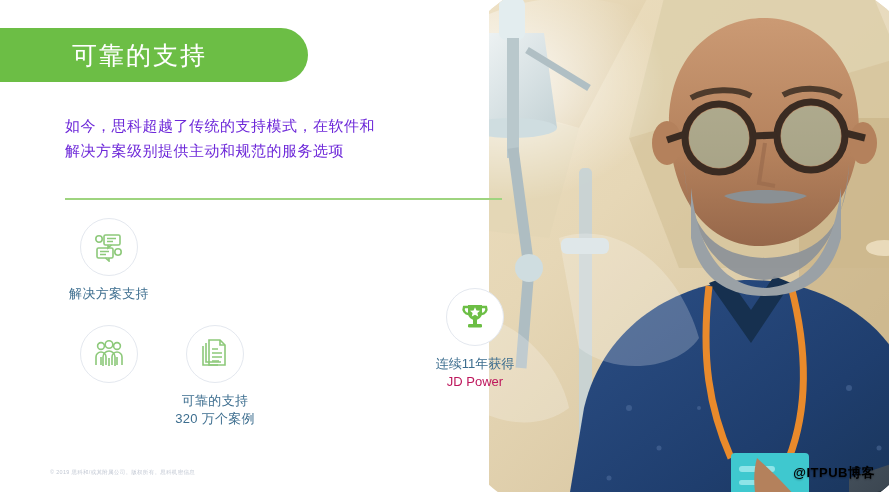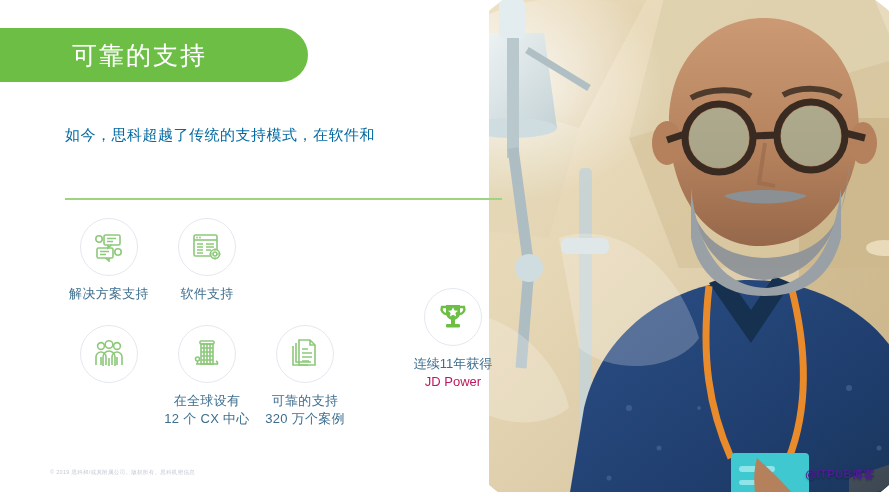--- a/index.html
+++ b/index.html
@@ -32,68 +32,68 @@
     display:flex;align-items:center;
   }
   .title-text{
     color:#ffffff;font-size:25px;letter-spacing:2px;
     margin-left:72px;font-weight:400;
     text-shadow:0 0 1px rgba(255,255,255,.25);
   }
 
   
   .intro{
-    position:absolute;left:65px;top:122px;width:400px;
-    color:#0369a1;font-size:15px;line-height:25px;letter-spacing:.5px;
+    position:absolute;left:65px;top:113px;width:400px;
+    color:#6d28d9;font-size:15px;line-height:25px;letter-spacing:.5px;
   }
   .intro div{white-space:nowrap;}
 
   
   .divider{
     position:absolute;left:65px;top:198px;width:437px;height:2px;
     background:#9ed47f;
   }
 
   
   .icon-grid{position:absolute;left:60px;top:218px;width:460px;}
-  .row{display:flex;}
+  .row{display:flex;gap:8px;}
   .cell{width:98px;display:flex;flex-direction:column;align-items:center;}
   .circle{
     width:58px;height:58px;border-radius:50%;
     border:1.5px solid #e4e8ef;background:#ffffff;
     display:flex;align-items:center;justify-content:center;
     box-sizing:border-box;
   }
   .circle svg{display:block;}
   .cap{
     margin-top:9px;text-align:center;color:#3d6e8f;
     font-size:13px;line-height:18px;letter-spacing:.3px;white-space:nowrap;
   }
   .row2{margin-top:22px;}
   .trophy-wrap{
-    position:absolute;left:393px;top:288px;
+    position:absolute;left:415px;top:288px;
     display:flex;flex-direction:column;align-items:center;width:120px;
   }
   .trophy-cap{
     margin-top:9px;text-align:center;color:#3d6e8f;
     font-size:13px;line-height:18px;white-space:nowrap;
   }
   .trophy-cap .en{color:#be185d;}
 
   
   .copyright{
     position:absolute;left:50px;bottom:16px;
     color:#c3c9d4;font-size:5.5px;letter-spacing:.3px;
     transform:scale(1);transform-origin:left bottom;
   }
 
   
   .watermark{
     position:absolute;right:14px;bottom:10px;
-    color:#4c1d95;font-size:11px;font-weight:bold;letter-spacing:.5px;
+    color:#000000;font-size:13px;font-weight:bold;letter-spacing:.5px;
     text-shadow:0 1px 2px rgba(0,0,0,.35);
   }
 </style>
 </head>
 <body>
 
 <div class="slide">
 
   <div class="photo-panel">
     <div class="photo-clip">
@@ -243,20 +243,21 @@
       </svg>
     </div>
   </div>
 
   <div class="title-banner">
     <span class="title-text">可靠的支持</span>
   </div>
 
   <div class="intro">
     <div>如今，思科超越了传统的支持模式，在软件和</div>
+    <div>解决方案级别提供主动和规范的服务选项</div>
   </div>
 
   <div class="divider"></div>
 
   <div class="icon-grid">
 
     <div class="row">
 
       <div class="cell">
         <div class="circle">
@@ -267,74 +268,40 @@
             <path d="M13 6.5 h9 M13 9.5 h6"></path>
             <rect x="3" y="16" width="16" height="10" rx="1.5"></rect>
             <path d="M15 26 L15 29 L11.5 26"></path>
             <circle cx="24" cy="20" r="3.2"></circle>
             <path d="M6 19.5 h9 M6 22.5 h6"></path>
           </svg>
         </div>
         <div class="cap">解决方案支持</div>
       </div>
 
-      <div class="cell">
-        <div class="circle">
-          <svg width="30" height="30" viewBox="0 0 30 30" fill="none" stroke="#8dc97a" stroke-width="1.6">
-            <rect x="2" y="3" width="23" height="21" rx="1.5"></rect>
-            <path d="M2 8 h23"></path>
-            <circle cx="5" cy="5.5" r="0.9" fill="#8dc97a" stroke="none"></circle>
-            <circle cx="8" cy="5.5" r="0.9" fill="#8dc97a" stroke="none"></circle>
-            <path d="M5 12 h6 M5 15 h6 M5 18 h6 M5 21 h6"></path>
-            <path d="M14 12 h8 M14 15 h8 M14 18 h5"></path>
-            <circle cx="23" cy="22" r="4.5" fill="#ffffff"></circle>
-            <circle cx="23" cy="22" r="2"></circle>
-            <path d="M23 16.5 v2 M23 25.5 v2 M17.5 22 h2 M26.5 22 h2"></path>
-          </svg>
-        </div>
-        <div class="cap">软件支持</div>
-      </div>
 
 
     </div>
 
     <div class="row row2">
 
       <div class="cell">
         <div class="circle">
           <svg width="30" height="30" viewBox="0 0 30 30" fill="none" stroke="#8dc97a" stroke-width="1.6">
             <circle cx="7" cy="7" r="3.4"></circle>
             <circle cx="15" cy="5.5" r="3.8"></circle>
             <circle cx="23" cy="7" r="3.4"></circle>
             <path d="M2 26 v-8 a5 5 0 0 1 5-5 a5 5 0 0 1 5 5 v8"></path>
             <path d="M9 27 v-9 a6 6 0 0 1 6-6 a6 6 0 0 1 6 6 v9"></path>
             <path d="M18 26 v-8 a5 5 0 0 1 5-5 a5 5 0 0 1 5 5 v8"></path>
             <path d="M7 18 v8 M15 19 v8 M23 18 v8"></path>
           </svg>
         </div>
       </div>
 
-      <div class="cell">
-        <div class="circle">
-          <svg width="30" height="30" viewBox="0 0 30 30" fill="none" stroke="#8dc97a" stroke-width="1.6">
-            <rect x="8" y="2" width="14" height="3" rx="1"></rect>
-            <rect x="9" y="5" width="12" height="20"></rect>
-            <path d="M9 9 h12 M9 13 h12 M9 17 h12 M9 21 h12"></path>
-            <path d="M12 5 v20 M15 5 v20 M18 5 v20"></path>
-            <path d="M4 25 h22"></path>
-            <circle cx="5.5" cy="20" r="2"></circle>
-            <path d="M5.5 22 v3"></path>
-            <path d="M24 22 q2 1 1.5 3"></path>
-          </svg>
-        </div>
-        <div class="cap">
-          <div>在全球设有</div>
-          <div>12 个 CX 中心</div>
-        </div>
-      </div>
 
       <div class="cell">
         <div class="circle">
           <svg width="30" height="30" viewBox="0 0 30 30" fill="none" stroke="#8dc97a" stroke-width="1.6">
             <path d="M3 7 v19 h15"></path>
             <path d="M6 4 v19 h15"></path>
             <path d="M9 1 h11 l5 5 v20 H9 Z"></path>
             <path d="M20 1 v5 h5"></path>
             <path d="M12 10 h6 M12 14 h10 M12 18 h10 M12 22 h7"></path>
           </svg>

